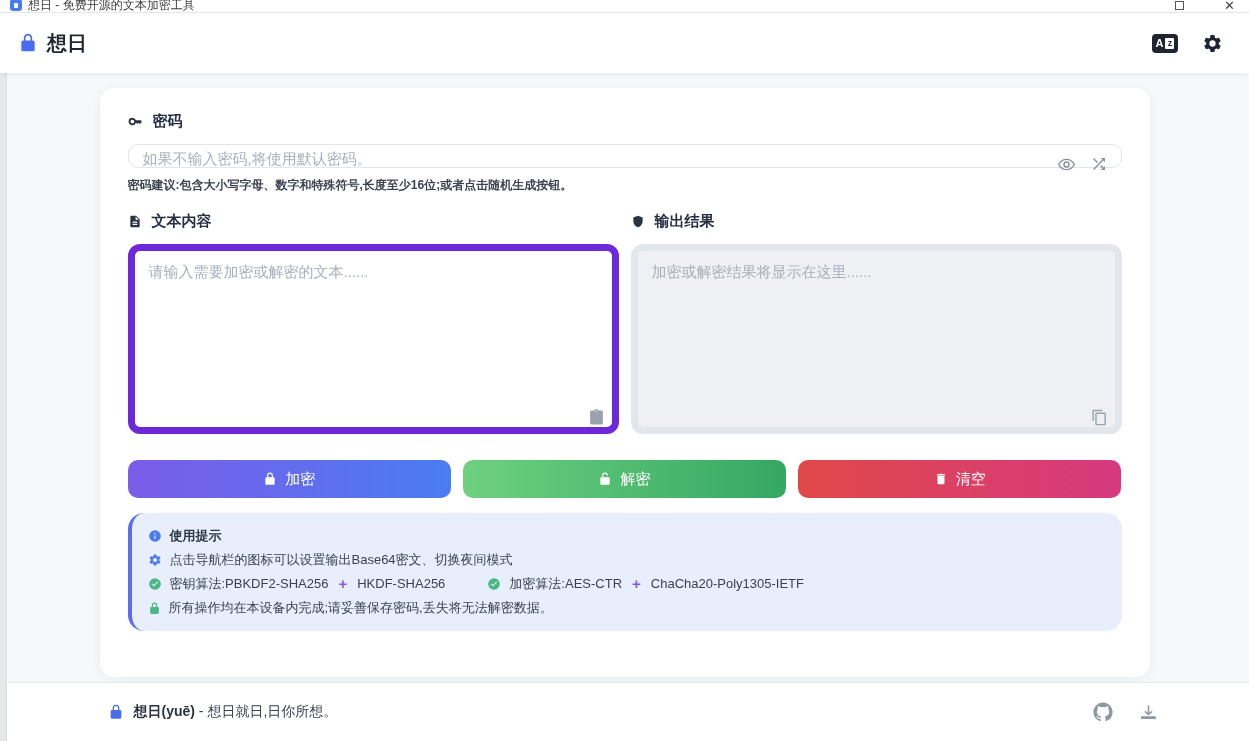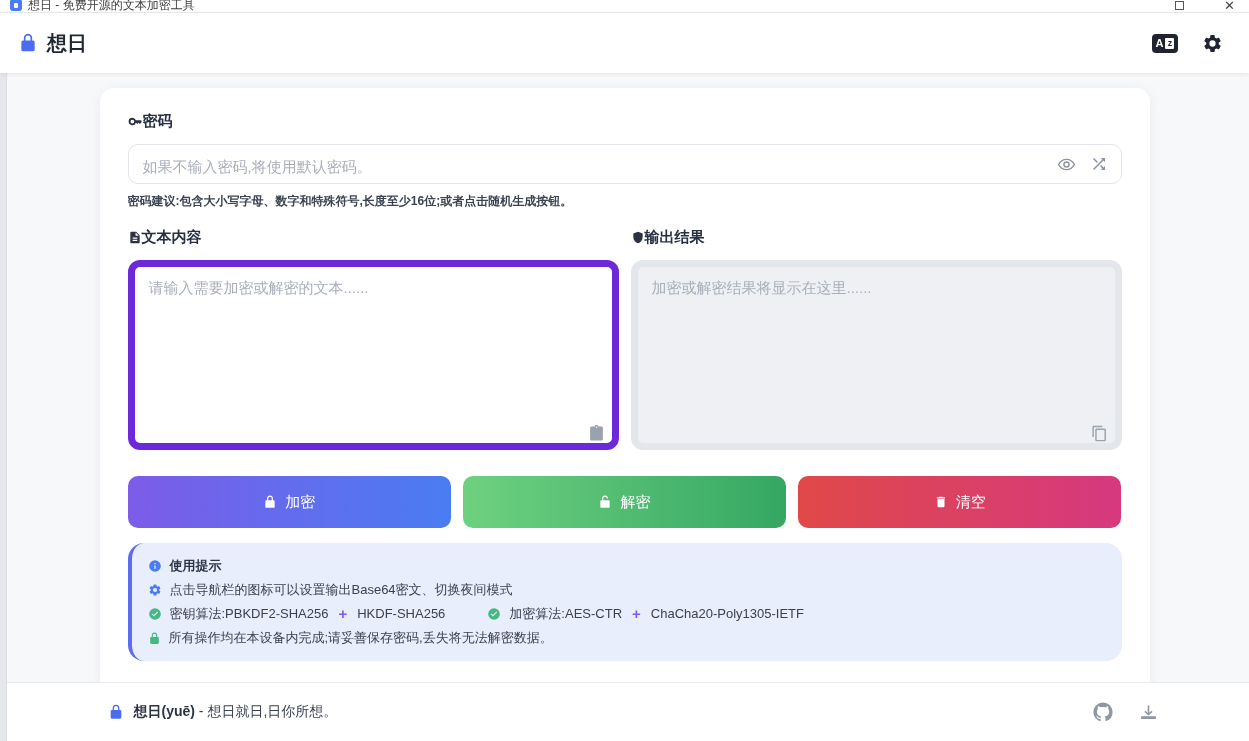--- a/index.html
+++ b/index.html
@@ -36,43 +36,43 @@
   .b64-badge { width:26px; height:19px; background:#1f2430; border-radius:4px; display:flex; align-items:center; justify-content:center; gap:2px; }
   .b64-badge .a { color:#fff; font-size:11px; font-weight:bold; line-height:1; }
   .b64-badge .z { width:9px; height:11px; background:#fff; border-radius:1px; color:#1f2430; font-size:9px; font-weight:bold;
                   display:flex; align-items:center; justify-content:center; line-height:1; }
 
   
   main { flex:1; overflow:hidden; }
   .card { width:1050px; margin:15px auto 0; background:#fff; border-radius:14px;
           box-shadow:0 2px 12px rgba(20,30,60,.06); padding:24px 28px 46px; }
 
-  .field-label { display:flex; align-items:center; gap:0; font-size:15px; font-weight:bold; color:#273043; margin-bottom:13px; }
+  .field-label { display:flex; align-items:center; gap:10px; font-size:15px; font-weight:bold; color:#273043; margin-bottom:13px; }
   .field-label .icon { color:#2b3342; }
 
   .pw-wrap { position:relative; }
-  .pw-wrap input { width:100%; height:40px; border:1px solid #e2e5ea; border-radius:10px; padding:5px 70px 0 14px;
+  .pw-wrap input { width:100%; height:24px; border:1px solid #e2e5ea; border-radius:10px; padding:5px 70px 0 14px;
                    font-size:15px; color:#333; background:#fff; outline:none; font-family:"Liberation Sans",sans-serif; }
   .pw-wrap input::placeholder { color:#a9afba; }
   .pw-icons { position:absolute; right:14px; top:0; height:40px; display:flex; align-items:center; gap:14px; color:#8b93a0; }
   .pw-icons .icon { cursor:pointer; }
 
   .pw-hint { margin-top:9px; font-size:12px; font-weight:bold; color:#3b4352; }
 
   .two-col { display:flex; gap:12px; margin-top:18px; }
   .col { flex:1; min-width:0; }
   .ta-wrap { position:relative; }
   textarea { width:100%; height:190px; border:7px solid #6d28d9; border-radius:12px; padding:12px 14px;
              font-size:15px; color:#333; resize:none; outline:none; font-family:Liberation Sans, sans-serif; }
   textarea::placeholder { color:#a9afba; }
   .ta-output textarea { background:#eef0f3; border-color:#e3e6ea; }
   .ta-corner { position:absolute; right:14px; bottom:12px; color:#9aa2ad; cursor:pointer; }
 
   .btn-row { display:flex; gap:12px; margin-top:22px; }
-  .btn { flex:1; height:52px; border:none; border-radius:10px; color:#fff; font-size:15px; font-weight:500;
+  .btn { flex:1; height:38px; border:none; border-radius:10px; color:#fff; font-size:15px; font-weight:500;
          display:flex; align-items:center; justify-content:center; gap:8px; cursor:pointer;
          font-family:"Liberation Sans",sans-serif; }
   .btn-encrypt { background:linear-gradient(90deg, var(--encrypt-from,#7c5ce8), var(--encrypt-to,#4a7cf2)); }
   .btn-decrypt { background:linear-gradient(90deg, var(--decrypt-from,#6ed180), var(--decrypt-to,#35a763)); }
   .btn-clear   { background:linear-gradient(90deg, var(--clear-from,#e04848),   var(--clear-to,#d6397f)); }
 
   .tips { margin-top:15px; background:var(--tip-bg,#e8eefb); border-left:4px solid var(--tip-border,#5b6cf0);
           border-radius:16px; padding:11px 16px; font-size:13px; color:#3a4250; }
   .tip-line { display:flex; align-items:center; gap:8px; line-height:24px; }
   .tip-title { font-weight:bold; color:#2c3545; }

